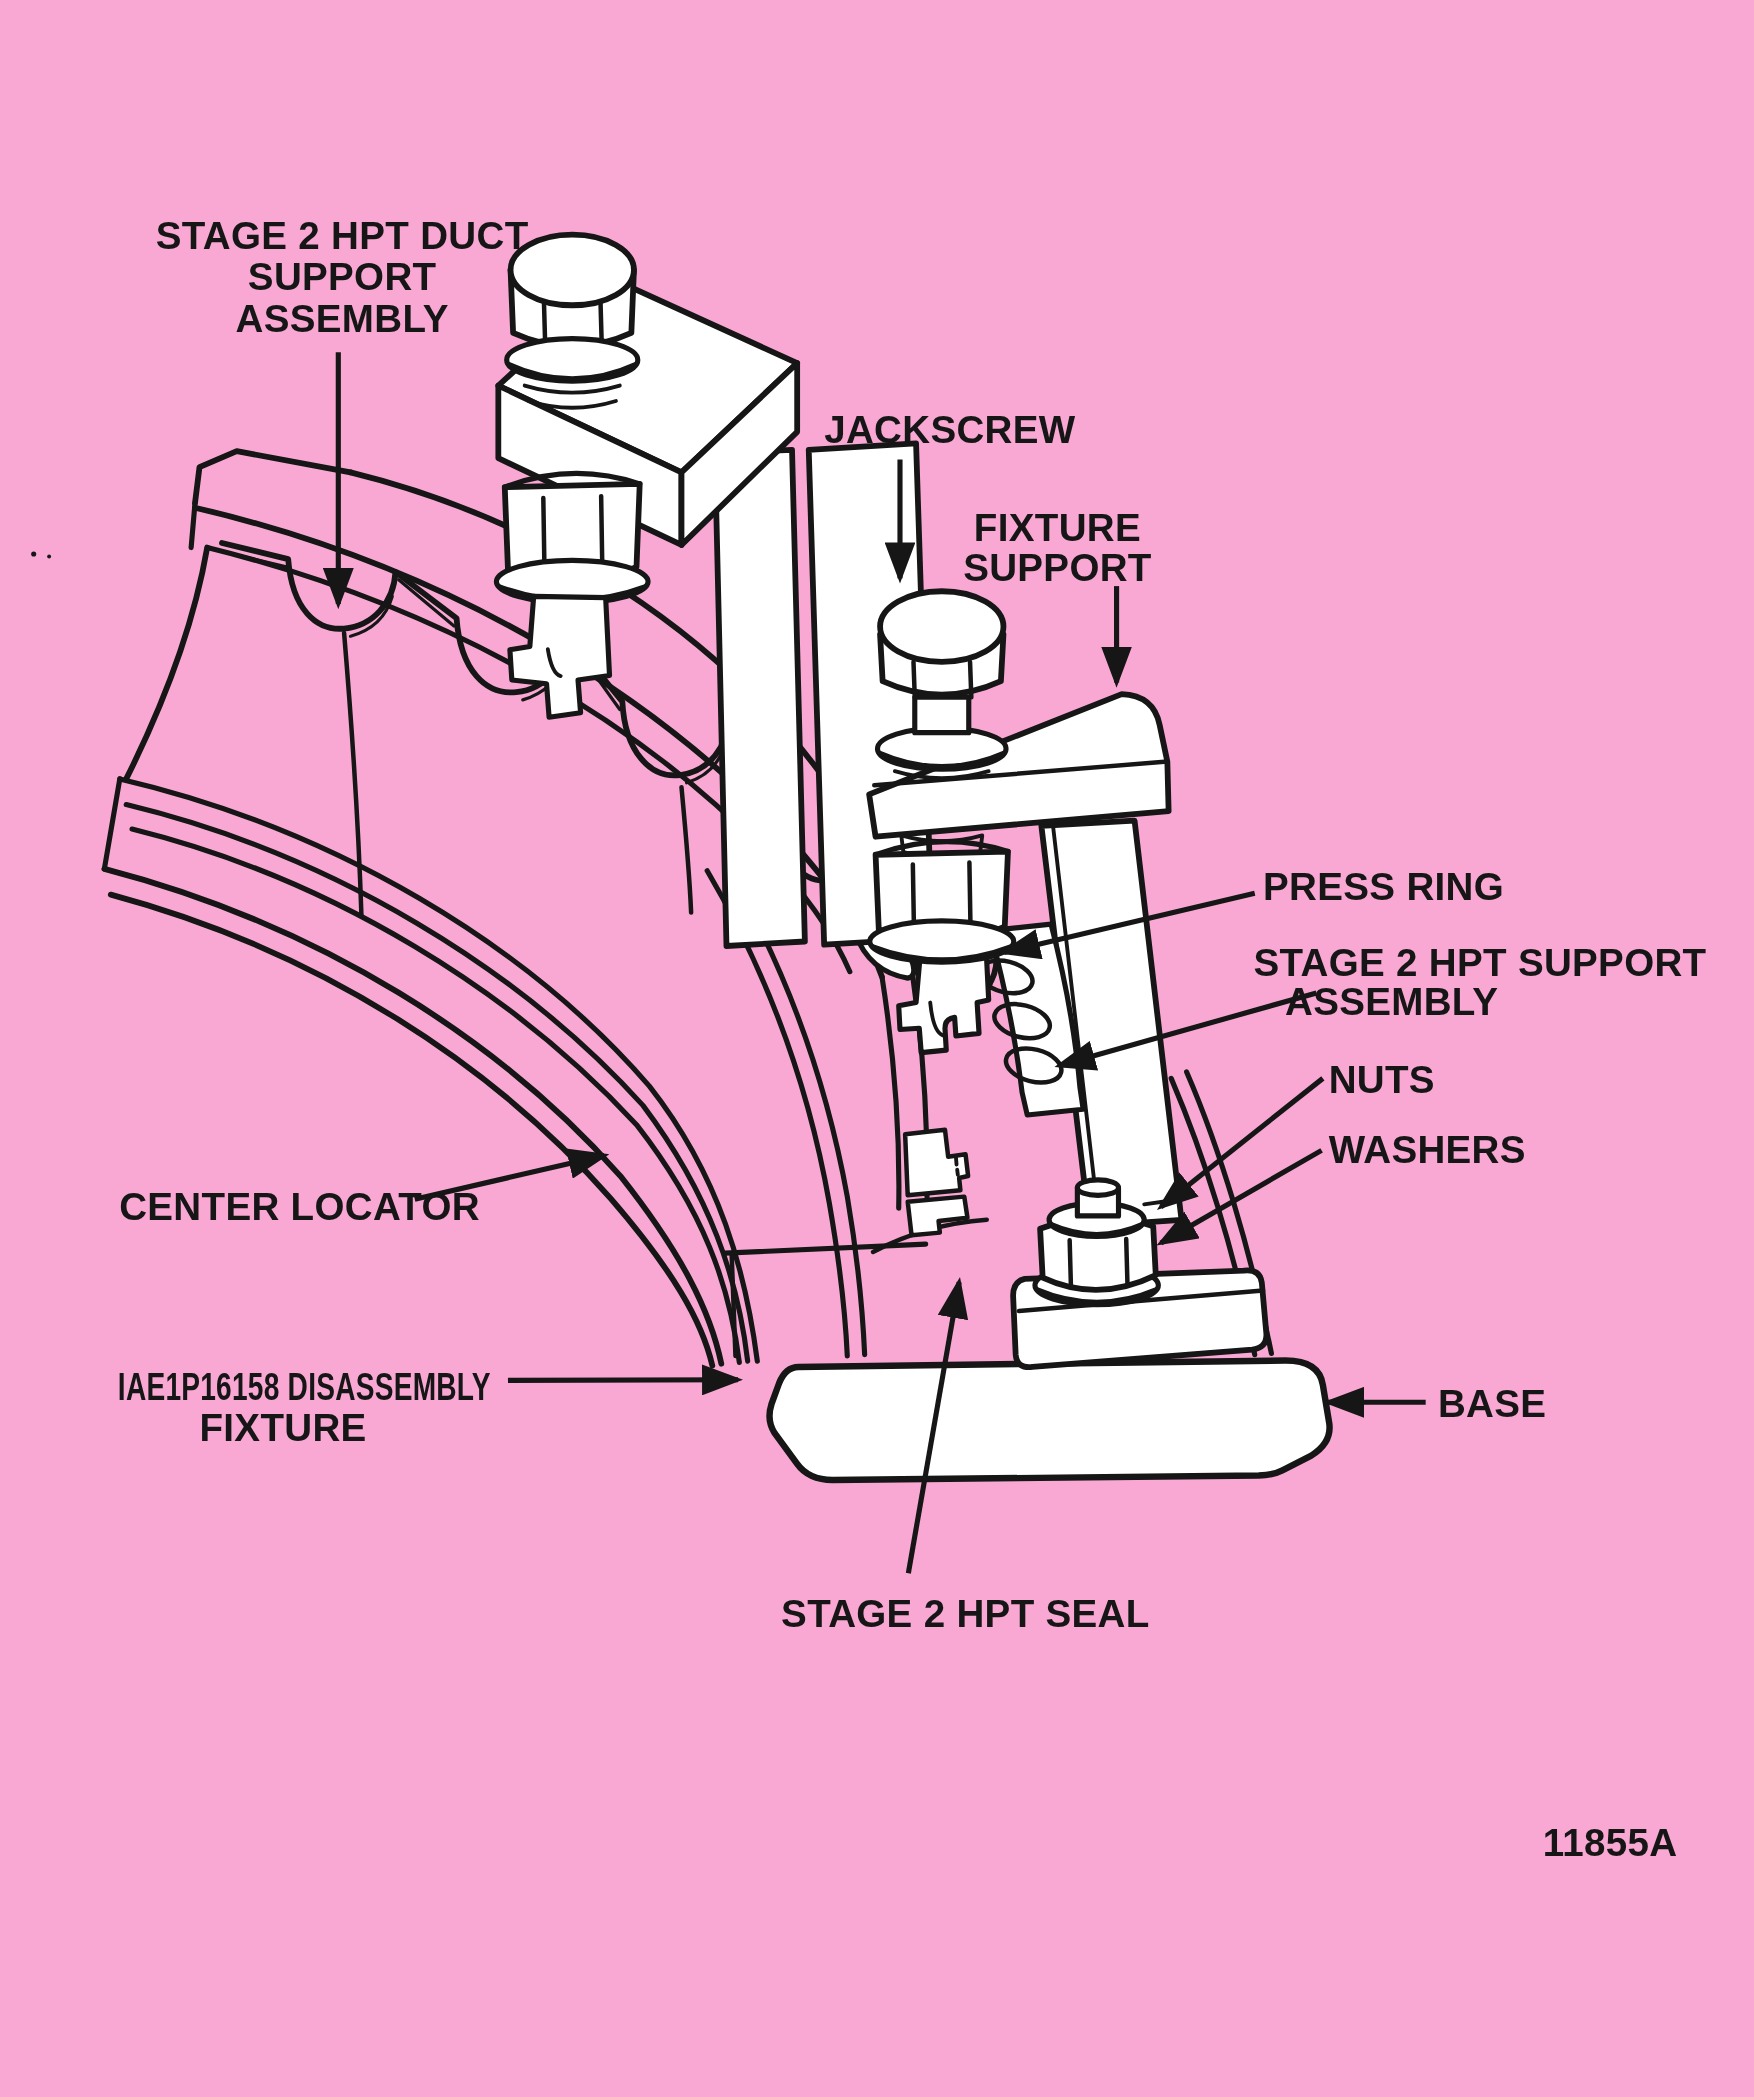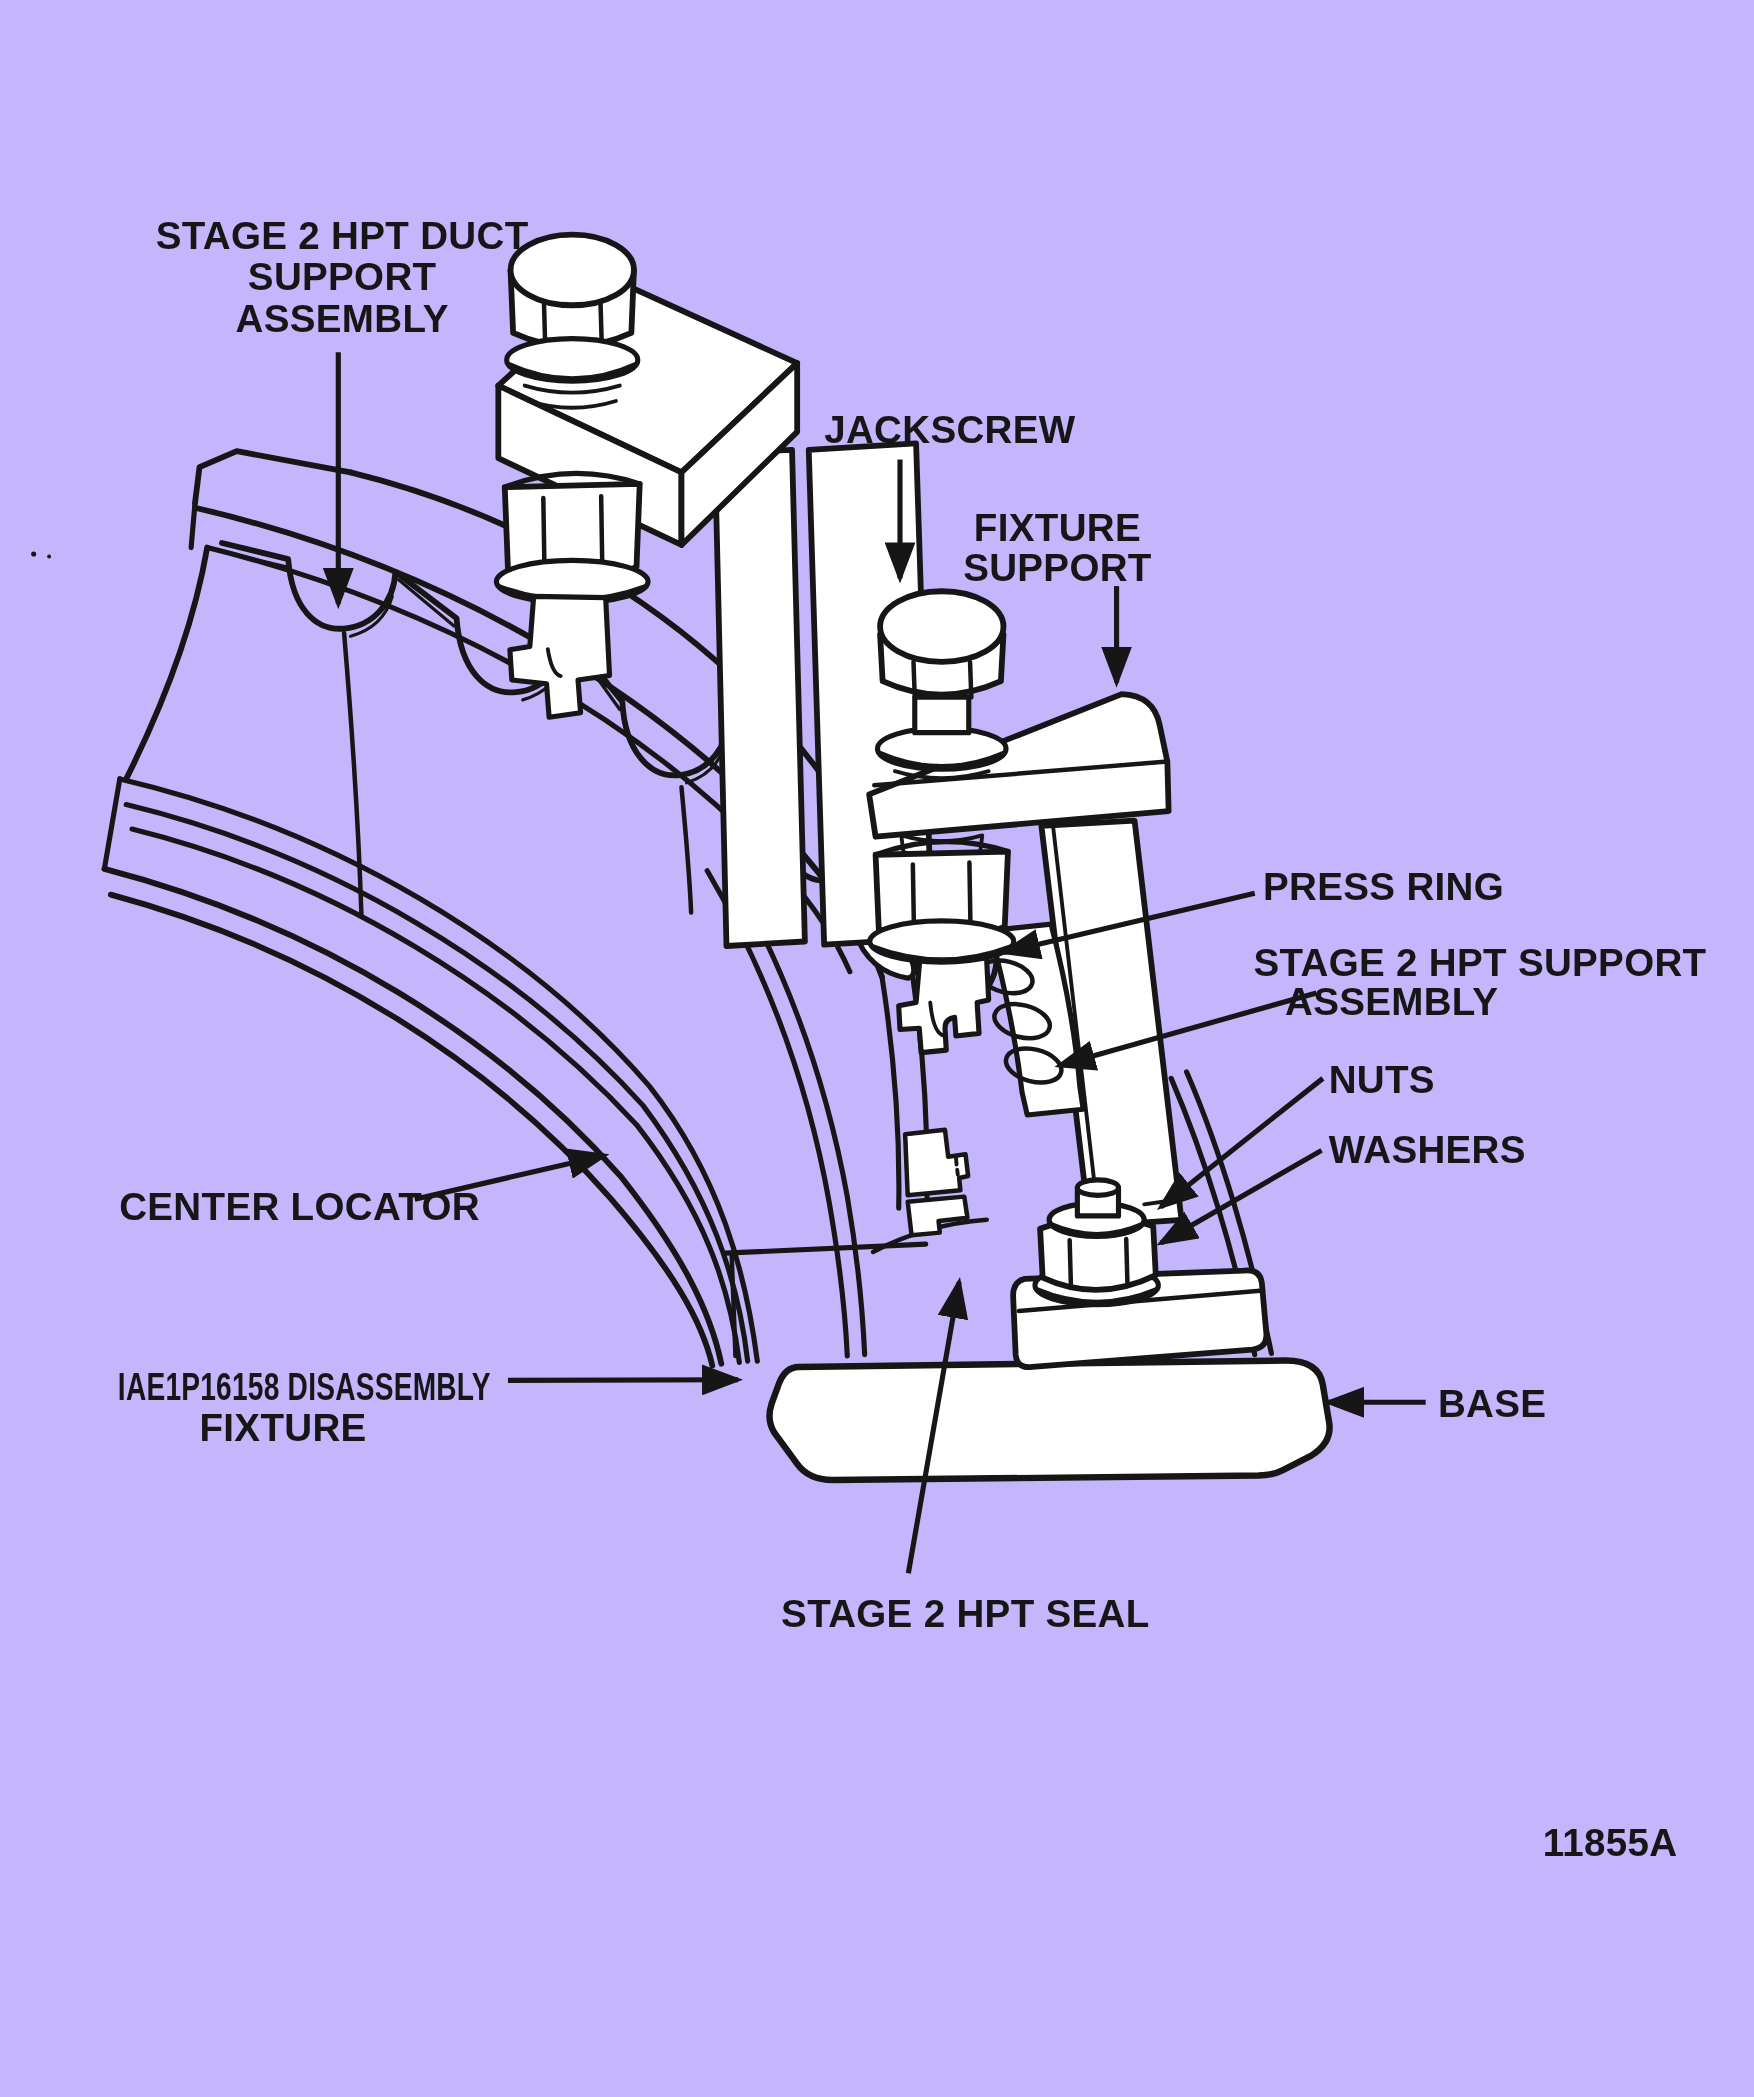--- a/index.html
+++ b/index.html
@@ -1,16 +1,16 @@
 <!DOCTYPE html>
 <html style="font-size:10.3px"><head>
 <meta charset="utf-8">
 <style>
   html,body{margin:0;padding:0;background:#ffffff;}
-  .sheet{position:relative;width:1755px;height:2097px;background:#c4b5fd;overflow:hidden;}
+  .sheet{position:relative;width:1755px;height:2097px;background:#f9a8d4;overflow:hidden;}
   svg{display:block;position:absolute;left:0;top:0;}
   .lbl{font-family:"Liberation Sans",sans-serif;font-weight:700;font-size:60px;fill:#161616;letter-spacing:0.5px;}
   .ink{stroke:#161616;fill:none;stroke-linecap:round;stroke-linejoin:round;}
   .w{stroke:#161616;fill:#ffffff;stroke-linecap:round;stroke-linejoin:round;}
   .ldr{stroke:#161616;fill:none;stroke-linecap:butt;}
 </style>
 </head>
 <body>
 
 <div class="sheet">

